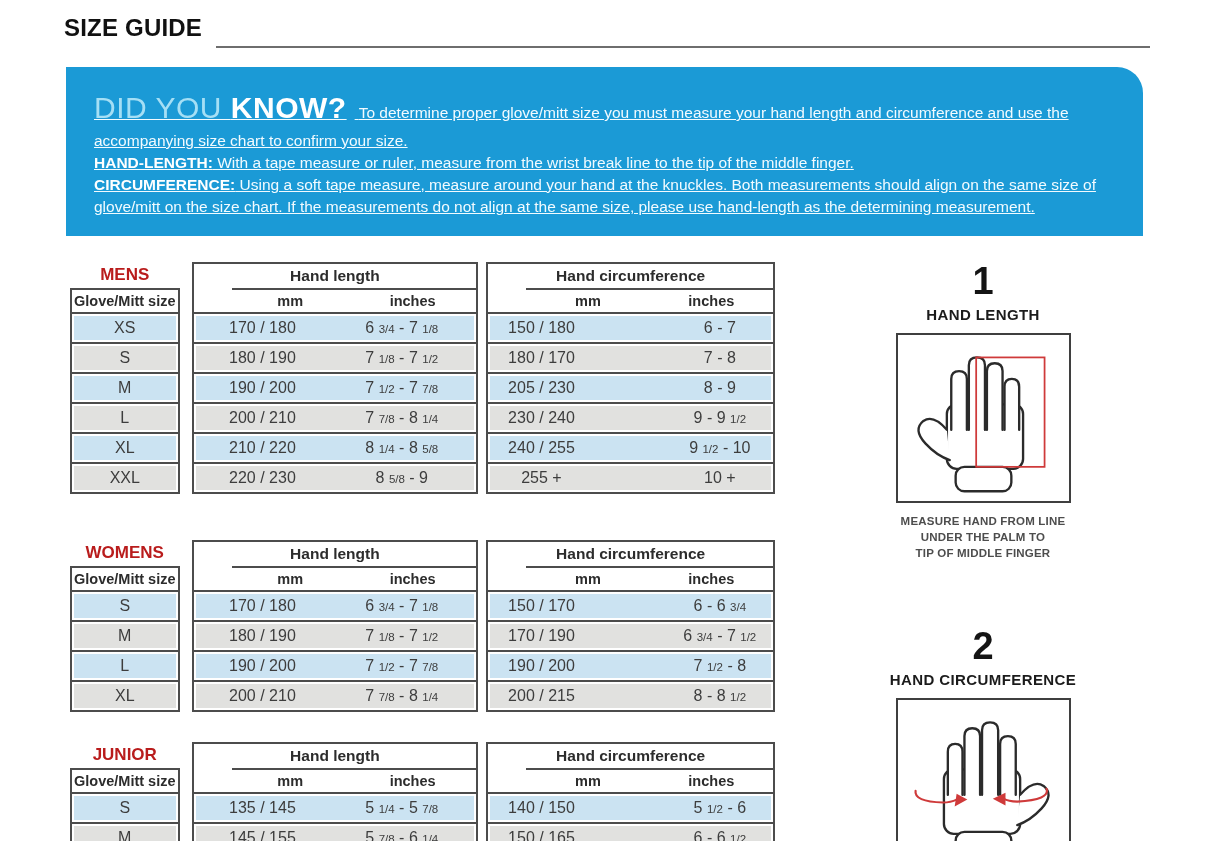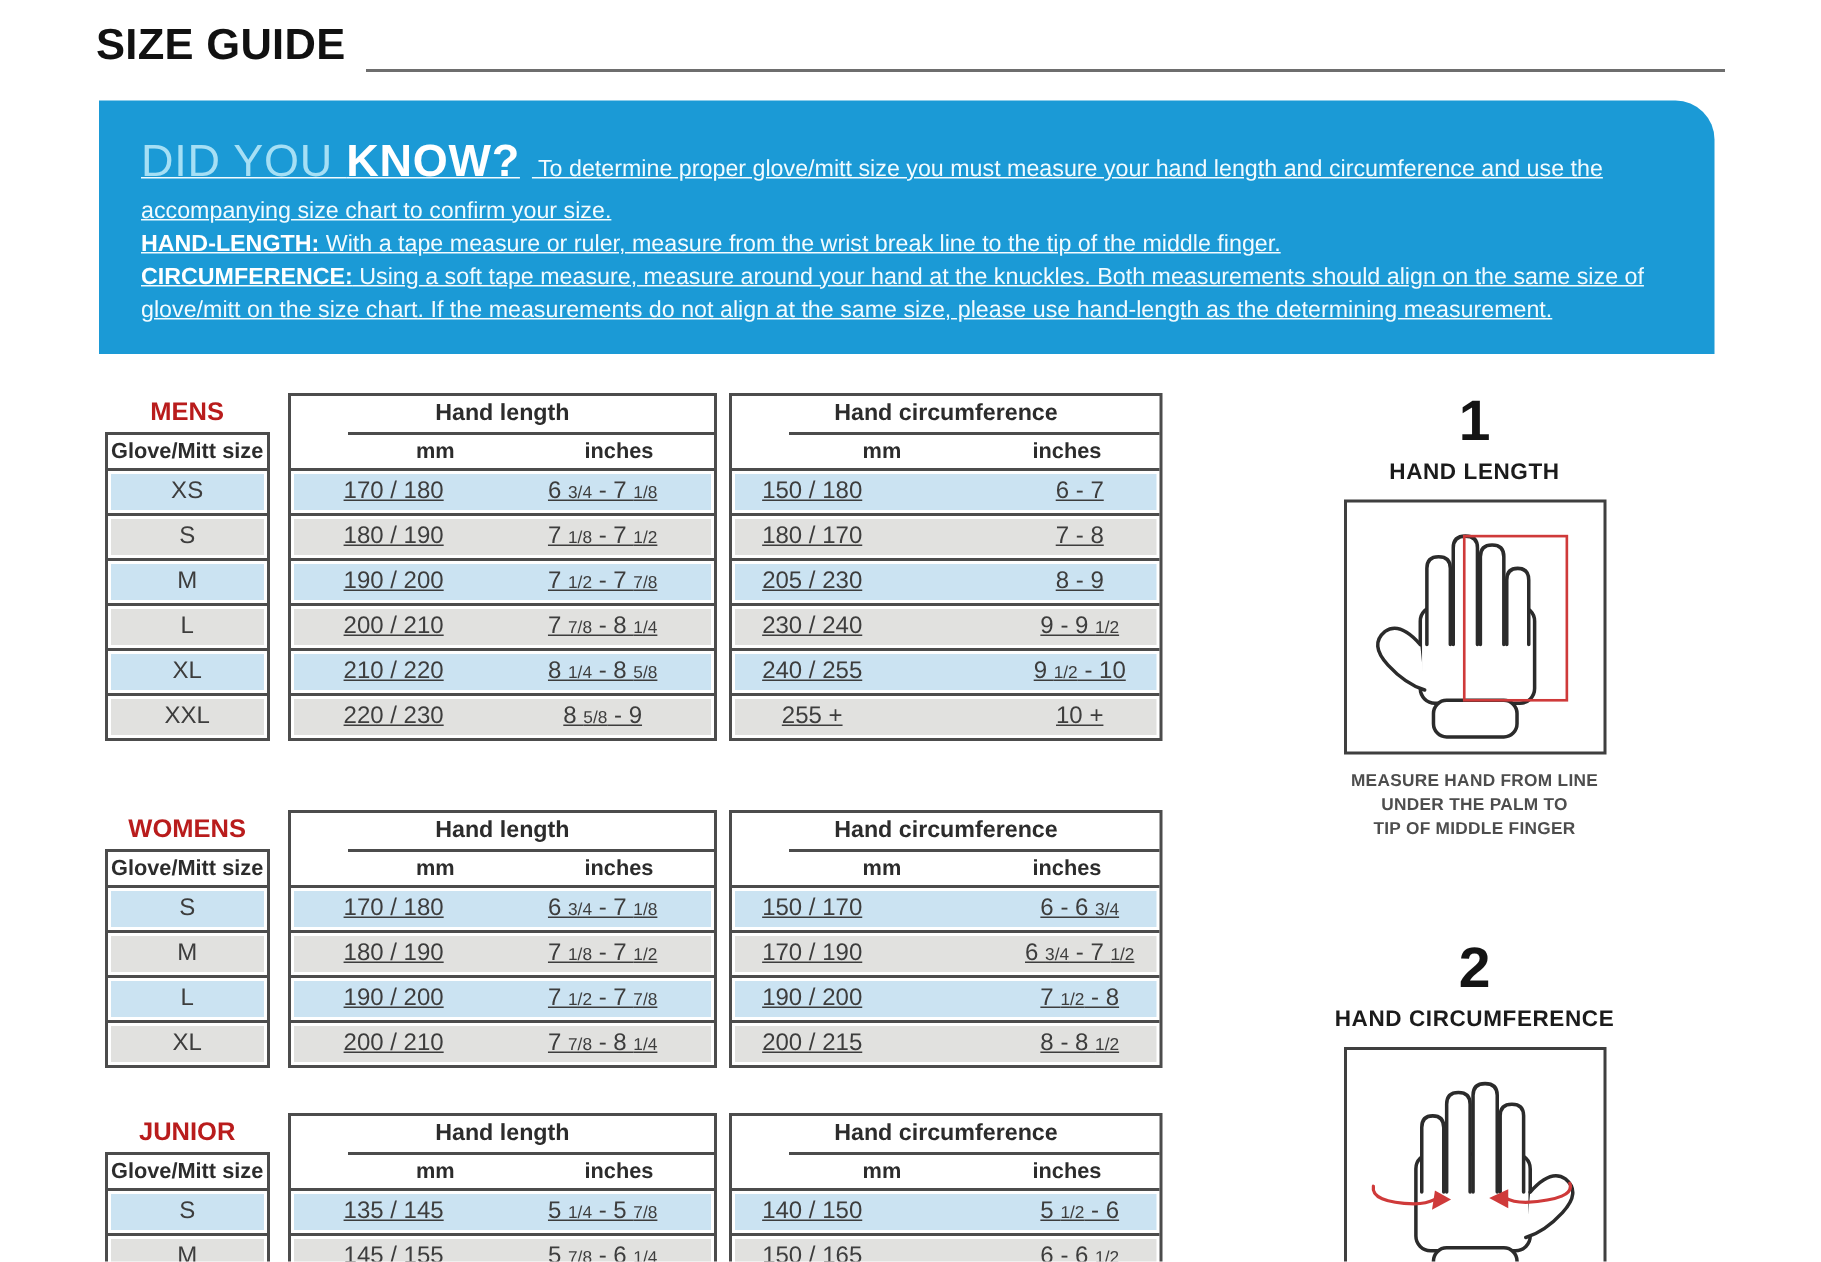--- a/index.html
+++ b/index.html
@@ -1,21 +1,21 @@
 <!DOCTYPE html>
 <html style="--banner-blue: #1b9ad6; --row-blue: #cbe3f2; --row-gray: #e1e1df; --border-dark: #4c4c4c;"><head>
 <meta charset="utf-8">
 <style>
   html,body{margin:0;padding:0;background:#fff;}
   body{width:1214px;height:841px;overflow:hidden;font-family:"Liberation Sans",sans-serif;color:#3d3d3d;}
   .page{position:relative;width:1214px;height:841px;background:#fff;}
 
   
   .title-row{display:flex;align-items:flex-start;padding:14px 64px 0 64px;}
-  .page-title{margin:0;font-size:29px;font-weight:bold;letter-spacing:0.2px;color:#111;}
+  .page-title{margin:0;font-size:24px;font-weight:bold;letter-spacing:0.2px;color:#111;}
   .title-rule{flex:1;height:2px;background:#6e6e6e;margin:32px 0 0 14px;}
 
   
   .banner{margin:19px 71px 0 66px;background:var(--banner-blue,#1b9ad6);border-radius:0 26px 0 0;
           padding:20px 28px 18px 28px;color:#f2fbff;font-size:15.5px;line-height:1.42;}
   .banner p{margin:0;text-decoration:underline;}
   .h-light{font-size:30px;color:#a5dff5;letter-spacing:0.5px;}
   .h-bold{font-size:30px;color:#fff;font-weight:bold;letter-spacing:0.5px;margin-right:8px;}
   .banner b{color:#fff;}
 
@@ -36,21 +36,21 @@
   .head-cell{height:24px;display:flex;align-items:center;justify-content:center;
              font-weight:bold;font-size:15.5px;color:#2c2c2c;}
   .subrow{display:grid;border-top:2px solid var(--border-dark,#4c4c4c);height:22px;margin-left:38px;}
   .boxB .subrow{grid-template-columns:48% 52%;}
   .boxC .subrow{grid-template-columns:50% 50%;}
   .subrow span,.subhead{display:flex;align-items:center;justify-content:center;
              font-weight:bold;font-size:14.5px;color:#2c2c2c;}
   .subhead{height:22px;}
   .trow{border-top:2px solid var(--border-dark,#4c4c4c);padding:2px;}
   .row-inner{height:24px;display:flex;align-items:center;justify-content:center;font-size:16px;color:#3d3d3d;}
-  .row-inner.grid2{display:grid;align-items:center;text-decoration:underline;}
+  .row-inner.grid2{display:grid;align-items:center;}
   .boxB .row-inner.grid2{grid-template-columns:48% 52%;}
   .boxC .row-inner.grid2{grid-template-columns:50% 50%;gap:38px;}
   .row-inner.grid2 span{text-align:center;}
   .bg-blue{background:var(--row-blue,#cbe3f2);}
   .bg-gray{background:var(--row-gray,#e1e1df);}
   .fr{font-size:0.72em;}
 
   
   .diagrams{width:192px;margin-left:112px;}
   .diagram{text-align:center;}

